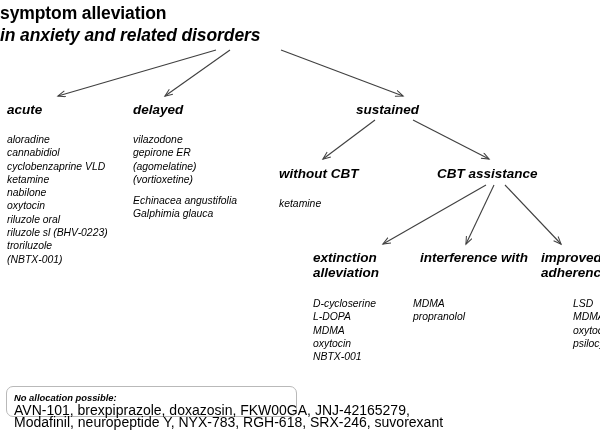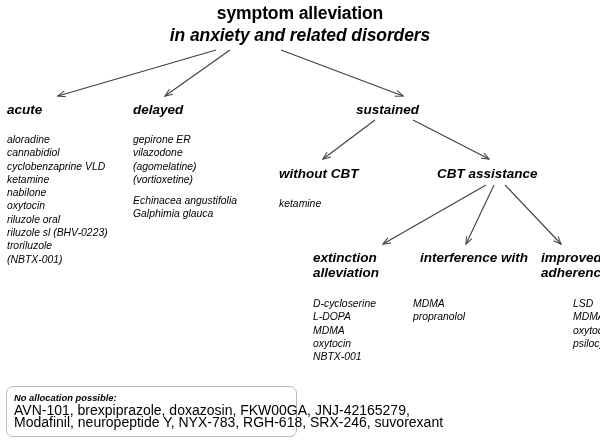--- a/index.html
+++ b/index.html
@@ -29,21 +29,21 @@
   }
   .node {
     position: absolute;
     font-style: italic;
   }
   .title {
     position: absolute;
     left: 0;
     top: 2px;
     width: 600px;
-    text-align: center;
+    text-align: left;
     font-weight: bold;
     font-size: 17.5px;
     line-height: 22px;
     letter-spacing: -0.1px;
   }
   .title .line2 {
     display: block;
     font-style: italic;
   }
   .heading {
@@ -82,21 +82,21 @@
   #node-interference { left: 413px; top: 251px; width: 122px; text-align: center; }
   #list-interference { left: 413px; top: 297px; }
   #node-improved     { left: 541px; top: 251px; width: 70px; }
   #list-improved     { left: 541px; top: 297px; margin-left: 32px; }
   
   #footnote-box {
     position: absolute;
     left: 6px;
     top: 386px;
     width: 291px;
-    height: 51px;
+    height: 31px;
     border: 1px solid #b9b9b9;
     border-radius: 7px;
     box-sizing: border-box;
     background: #ffffff;
     padding: 5px 7px 0 7px;
   }
   #footnote-title {
     font-size: 9.4px;
     font-weight: bold;
     font-style: italic;
@@ -148,22 +148,22 @@
     <span class="item">nabilone</span>
     <span class="item">oxytocin</span>
     <span class="item">riluzole oral</span>
     <span class="item">riluzole sl (BHV-0223)</span>
     <span class="item">troriluzole</span>
     <span class="item">(NBTX-001)</span>
   </div>
 
   <div class="node heading" id="node-delayed">delayed</div>
   <div class="node list" id="list-delayed">
+    <span class="item">vilazodone</span>
     <span class="item">gepirone ER</span>
-    <span class="item">vilazodone</span>
     <span class="item">(agomelatine)</span>
     <span class="item">(vortioxetine)</span>
     <span class="spacer"></span>
     <span class="item">Echinacea angustifolia</span>
     <span class="item">Galphimia glauca</span>
   </div>
 
   <div class="node heading" id="node-sustained">sustained</div>
 
   <div class="node heading" id="node-without-cbt">without CBT</div>

